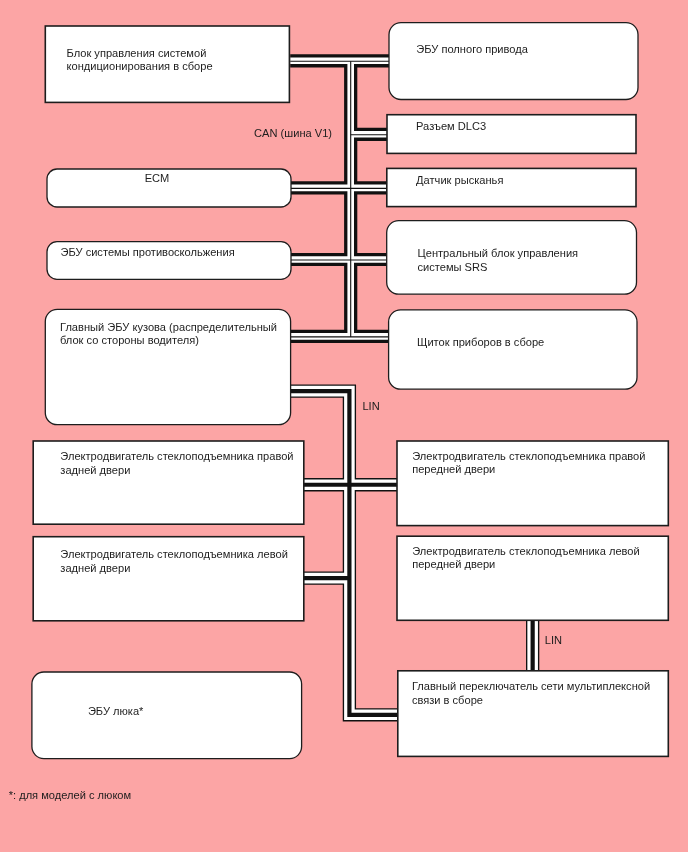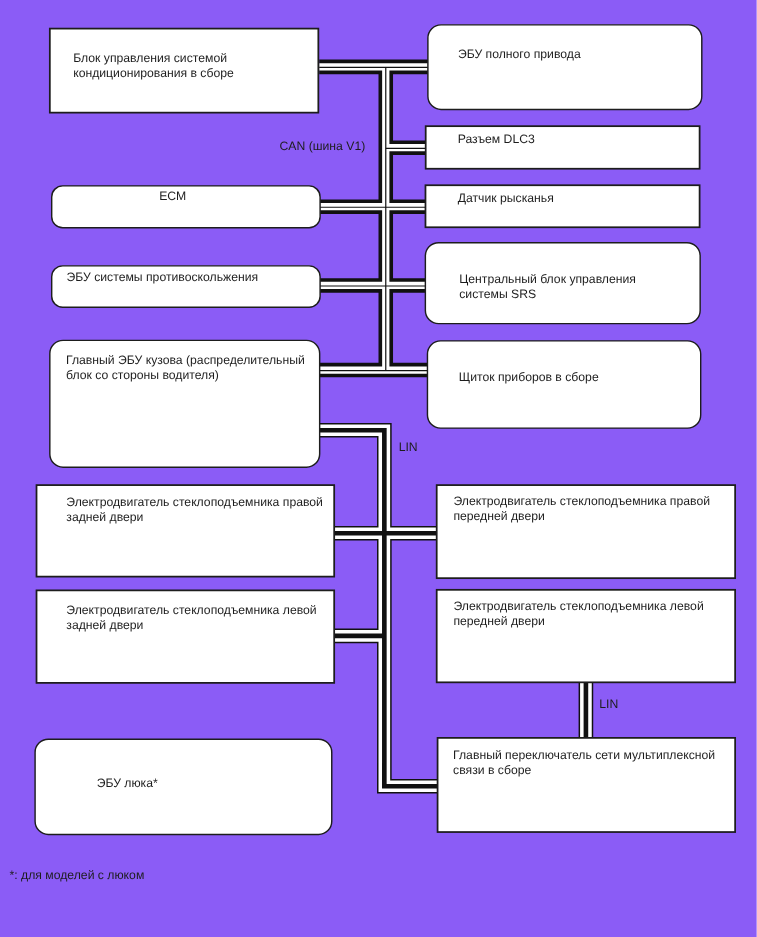--- a/index.html
+++ b/index.html
@@ -1,19 +1,19 @@
 <!DOCTYPE html>
 <html lang="ru"><head>
 <meta charset="utf-8">
 <title>Схема системы мультиплексной связи</title>
 <style>
   html,body{margin:0;padding:0;background:#ffffff;}
   body{width:688px;height:852px;overflow:hidden;
        font-family:"Liberation Sans",sans-serif;}
-  #stage{position:relative;width:688px;height:852px;background:#8b5cf6;}
+  #stage{position:relative;width:688px;height:852px;background:#fca5a5;}
   svg.diagram{position:absolute;left:0;top:0;width:688px;height:852px;}
   text{font-family:"Liberation Sans",sans-serif;font-size:11.1px;fill:#1d1d1d;}
 </style>
 </head>
 <body>
 
 <div id="stage">
   <svg class="diagram" viewBox="0 0 688 852" xmlns="http://www.w3.org/2000/svg">
     <g id="bus-layer">
         <g>

